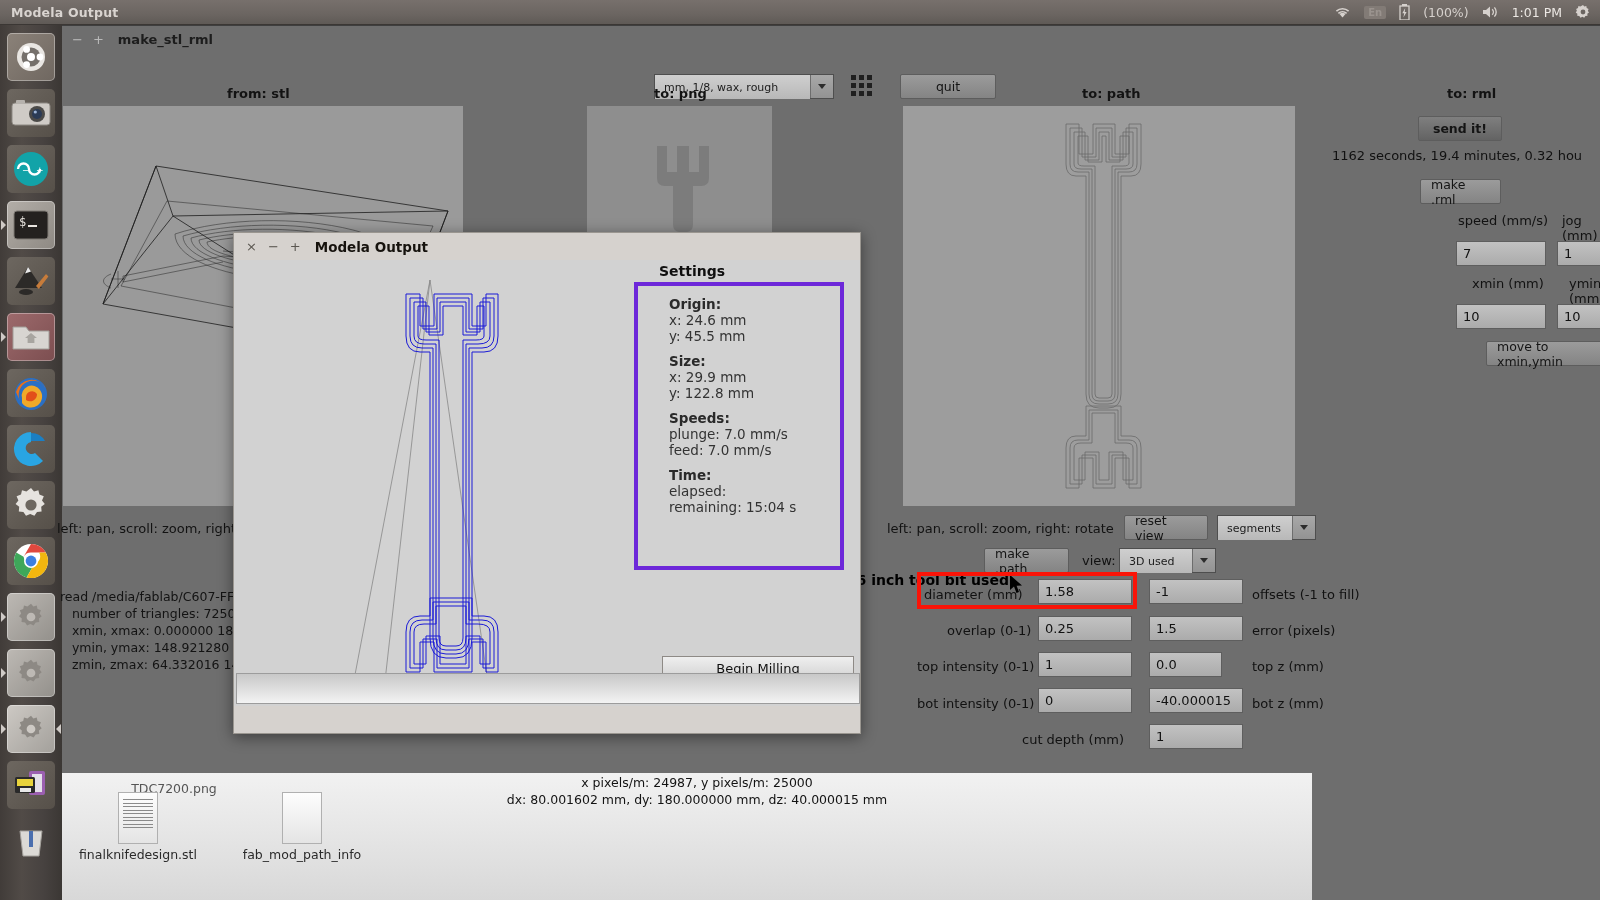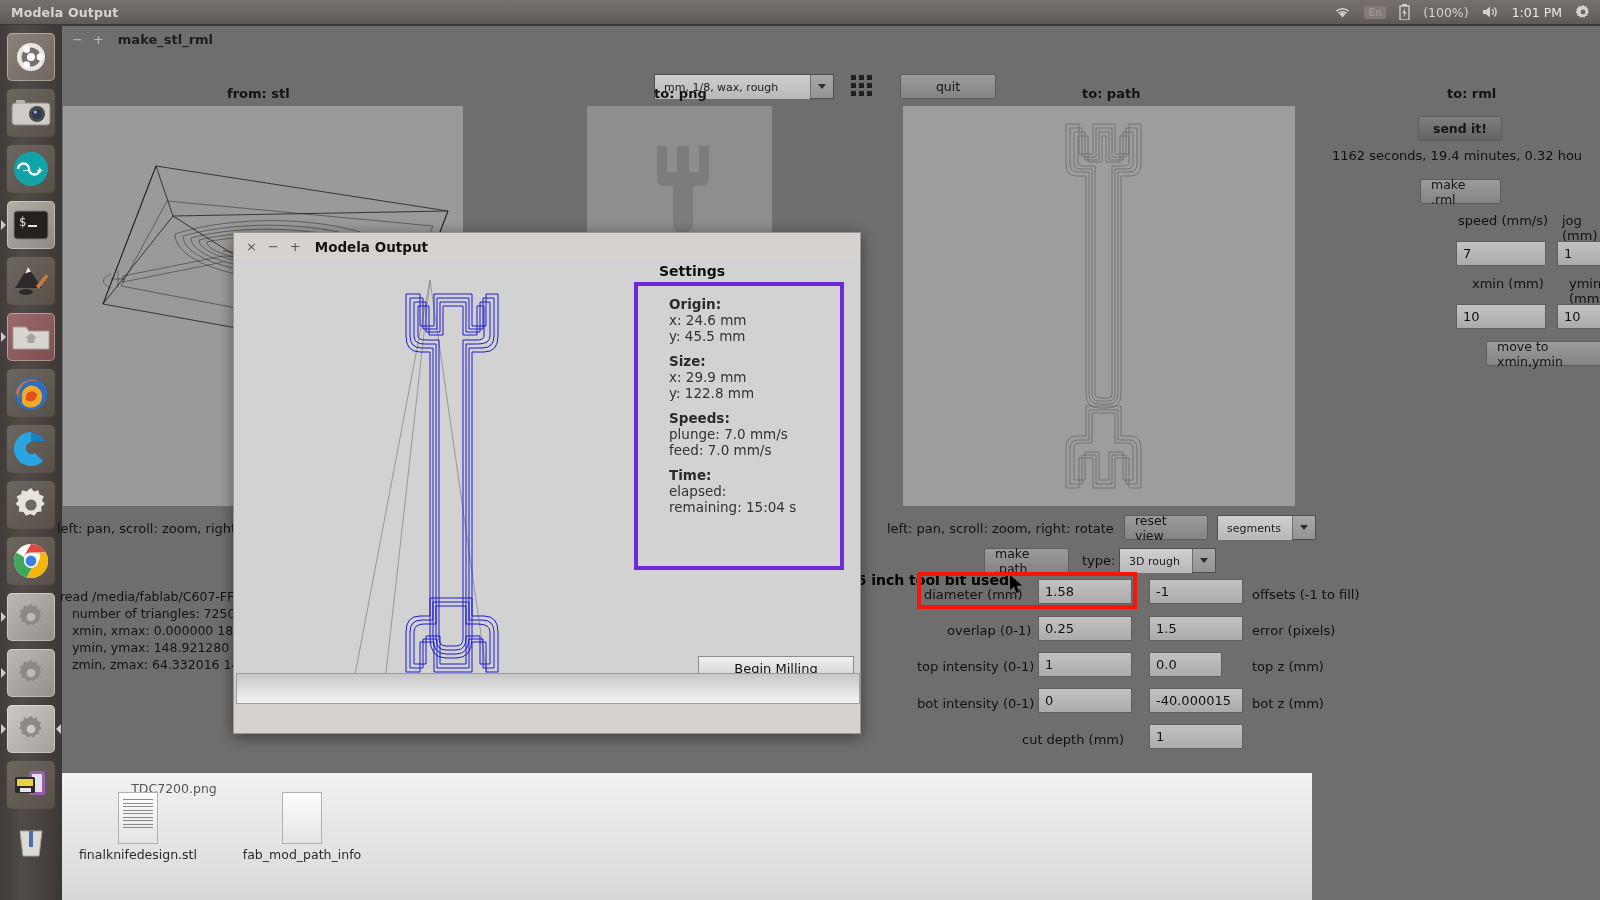--- a/index.html
+++ b/index.html
@@ -148,21 +148,21 @@
   .settings-box {
     position: absolute; left: 400px; top: 22px; width: 210px; height: 288px;
     border: 4px solid #6d28d9; background: #d2d2d2;
   }
   .settings-inner { padding: 10px 0 0 31px; }
   .settings-inner b { display: block; color: #2a2a2a; font-size: 13.5px; font-weight: bold; }
   .settings-inner span { display: block; color: #333; font-size: 13.5px; }
   .settings-inner .gap { height: 9px; }
   .dlg-plot { position: absolute; left: 0; top: 0; width: 398px; height: 420px; }
   .begin-btn {
-    position: absolute; right: 6px; bottom: 26px; width: 156px; height: 24px;
+    position: absolute; right: 6px; bottom: 26px; width: 192px; height: 24px;
     background: linear-gradient(to bottom,#efefef,#d2d2d2);
     border: 1px solid #8e8a86; color: #111; font-size: 13px;
     display: flex; align-items: center; justify-content: center; cursor: default; margin-left: 41px;
   }
   .dlg-progress {
     position: absolute; left: 2px; bottom: 2px; width: 624px; height: 31px;
     background: linear-gradient(to bottom,#c8c8c8,#f3f3f3);
     border: 1px solid #9c9c9c;
   }
   .dlg-status {
@@ -422,20 +422,22 @@
 <span>   ymin, ymax: 148.921280 188.921280</span>
 <span>   zmin, zmax: 64.332016 144.332016</span></div>
 
     <div class="canvas" style="left:525px; top:80px; width:185px; height:400px; background:#8e8e8e;">
       <svg width="185" height="400" viewBox="0 0 185 400">
         <g fill="#7c7c7c">
           <path d="M70 40 L70 72 Q70 80 78 80 L86 80 L86 118 Q86 126 93 126 L99 126 Q106 126 106 118 L106 80 L114 80 Q122 80 122 72 L122 40 L112 40 L112 66 L102 66 L102 40 L90 40 L90 66 L80 66 L80 40 Z"></path>
         </g>
       </svg>
     </div>
+    <div class="mono-info" style="left:425px; top:748px; text-align:center; width:420px;"><span>x pixels/m: 24987, y pixels/m: 25000</span>
+<span>dx: 80.001602 mm, dy: 180.000000 mm, dz: 40.000015 mm</span></div>
 
     <div class="canvas" style="left:841px; top:80px; width:392px; height:400px; background:#9d9d9d;">
       <svg width="392" height="400" viewBox="0 0 392 400">
         <g stroke="#6a6a6a" stroke-width="0.8" fill="none">
           <path d="M163 18 L163 58 Q163 70 173 70 L183 70 L183 288 Q183 302 196 302 L205 302 Q218 302 218 288 L218 70 L228 70 Q238 70 238 58 L238 18 L226 18 L226 48 L212 48 L212 18 L190 18 L190 48 L176 48 L176 18 Z"></path>
           <path d="M167 22 L167 58 Q167 66 175 66 L186 66 L186 288 Q186 298 196 298 L205 298 Q215 298 215 288 L215 66 L226 66 Q234 66 234 58 L234 22 L223 22 L223 51 L209 51 L209 22 L193 22 L193 51 L179 51 L179 22 Z"></path>
           <path d="M171 26 L171 58 Q171 63 178 63 L189 63 L189 288 Q189 295 196 295 L205 295 Q212 295 212 288 L212 63 L223 63 Q230 63 230 58 L230 26 L220 26 L220 54 L206 54 L206 26 L196 26 L196 54 L182 54 L182 26 Z"></path>
           <path d="M175 30 L175 57 Q175 60 181 60 L192 60 L192 288 Q192 292 196 292 L205 292 Q209 292 209 288 L209 60 L220 60 Q226 60 226 57 L226 30 L217 30 L217 56 L203 56 L203 30 L199 30 L199 56 L185 56 L185 30 Z"></path>
         </g>
         <g stroke="#6a6a6a" stroke-width="0.8" fill="none" transform="translate(0,0)">
@@ -446,23 +448,23 @@
       </svg>
     </div>
     <div class="hint" style="left:825px; top:495px;">left: pan, scroll: zoom, right: rotate</div>
     <div class="gbtn" style="position:absolute; left:1062px; top:489px; width:84px;">reset view</div>
     <div class="gcombo" style="left:1155px; top:489px;">
       <div class="val" style="min-width:74px;">segments</div>
       <div class="arw"></div>
     </div>
 
     <div class="gbtn" style="position:absolute; left:922px; top:522px; width:85px;">make .path</div>
-    <div class="flabel" style="left:1020px; top:527px;">type:</div>
+    <div class="flabel" style="left:1020px; top:527px;">view:</div>
     <div class="gcombo" style="left:1057px; top:522px;">
-      <div class="val" style="min-width:72px;">3D rough</div>
+      <div class="val" style="min-width:72px;">3D used</div>
       <div class="arw"></div>
     </div>
 
     <div class="annot" style="left:770px; top:546px;">1/16 inch tool bit used</div>
     <svg class="cursor-arrow" style="left:947px; top:549px; width:16px; height:20px;" viewBox="0 0 16 20">
         <path d="M1 0 L1 15 L5 11.5 L7.5 18 L10 17 L7.6 10.8 L13 10.5 Z" fill="#000"></path>
       </svg>
 
     <div class="flabel" style="left:862px; top:561px;">diameter (mm)</div>
     <div class="field" style="left:976px; top:553px; width:94px;">1.58</div>

